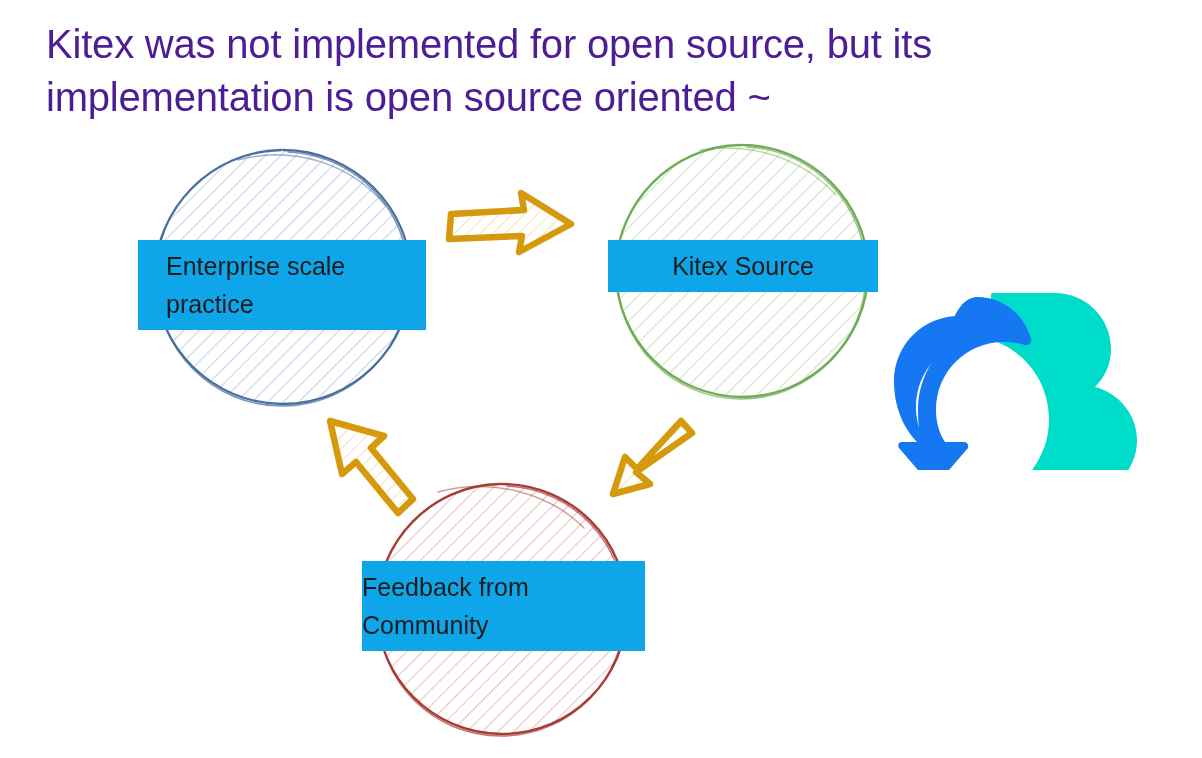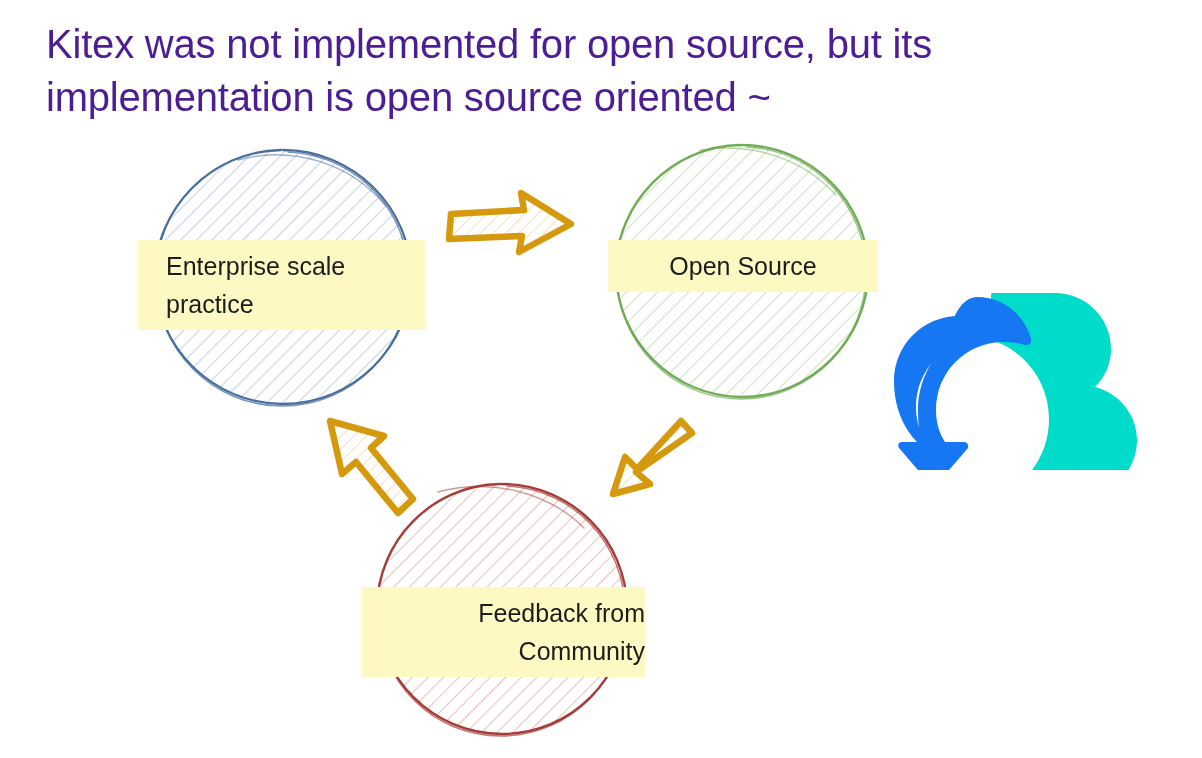--- a/index.html
+++ b/index.html
@@ -40,21 +40,21 @@
   }
   #diagram svg {
     display: block;
     width: 1202px;
     height: 758px;
   }
 
   
   .node-label {
     position: absolute;
-    background: #fef9c3;
+    background: #0ea5e9;
     font-size: 25px;
     line-height: 38px;
     color: #1c1c1c;
     padding: 7px 0 7px 0;
     box-sizing: border-box;
     white-space: pre-line;
   }
   #label-enterprise {
     left: 138px;
     top: 240px;
@@ -63,23 +63,23 @@
     padding-left: 28px;
   }
   #label-opensource {
     left: 608px;
     top: 240px;
     width: 270px;
     text-align: center;
   }
   #label-feedback {
     left: 362px;
-    top: 587px;
+    top: 561px;
     width: 283px;
-    text-align: right;
+    text-align: left;
   }
 
   
   #cloudwego-logo {
     position: absolute;
     left: 880px;
     top: 285px;
     width: 260px;
     height: 185px;
   }
@@ -161,21 +161,21 @@
 
     <g>
       <path d="M413 499 L371 448 L384 436 L330 421 L342 474 L356 462 L398 513 Z" fill="url(#hatch-amber)" stroke="#d4990d" stroke-width="6.5" stroke-linejoin="round" stroke-linecap="round"></path>
     </g>
   </svg>
 </div>
 
 <div class="node-label" id="label-enterprise">Enterprise scale
 practice</div>
 
-<div class="node-label" id="label-opensource">Open Source</div>
+<div class="node-label" id="label-opensource">Kitex Source</div>
 
 <div class="node-label" id="label-feedback">Feedback from
 Community</div>
 
 <div id="cloudwego-logo">
   <svg viewBox="0 0 260 185" xmlns="http://www.w3.org/2000/svg">
 
     <g>
       <path d="M112 8
                L175 8

